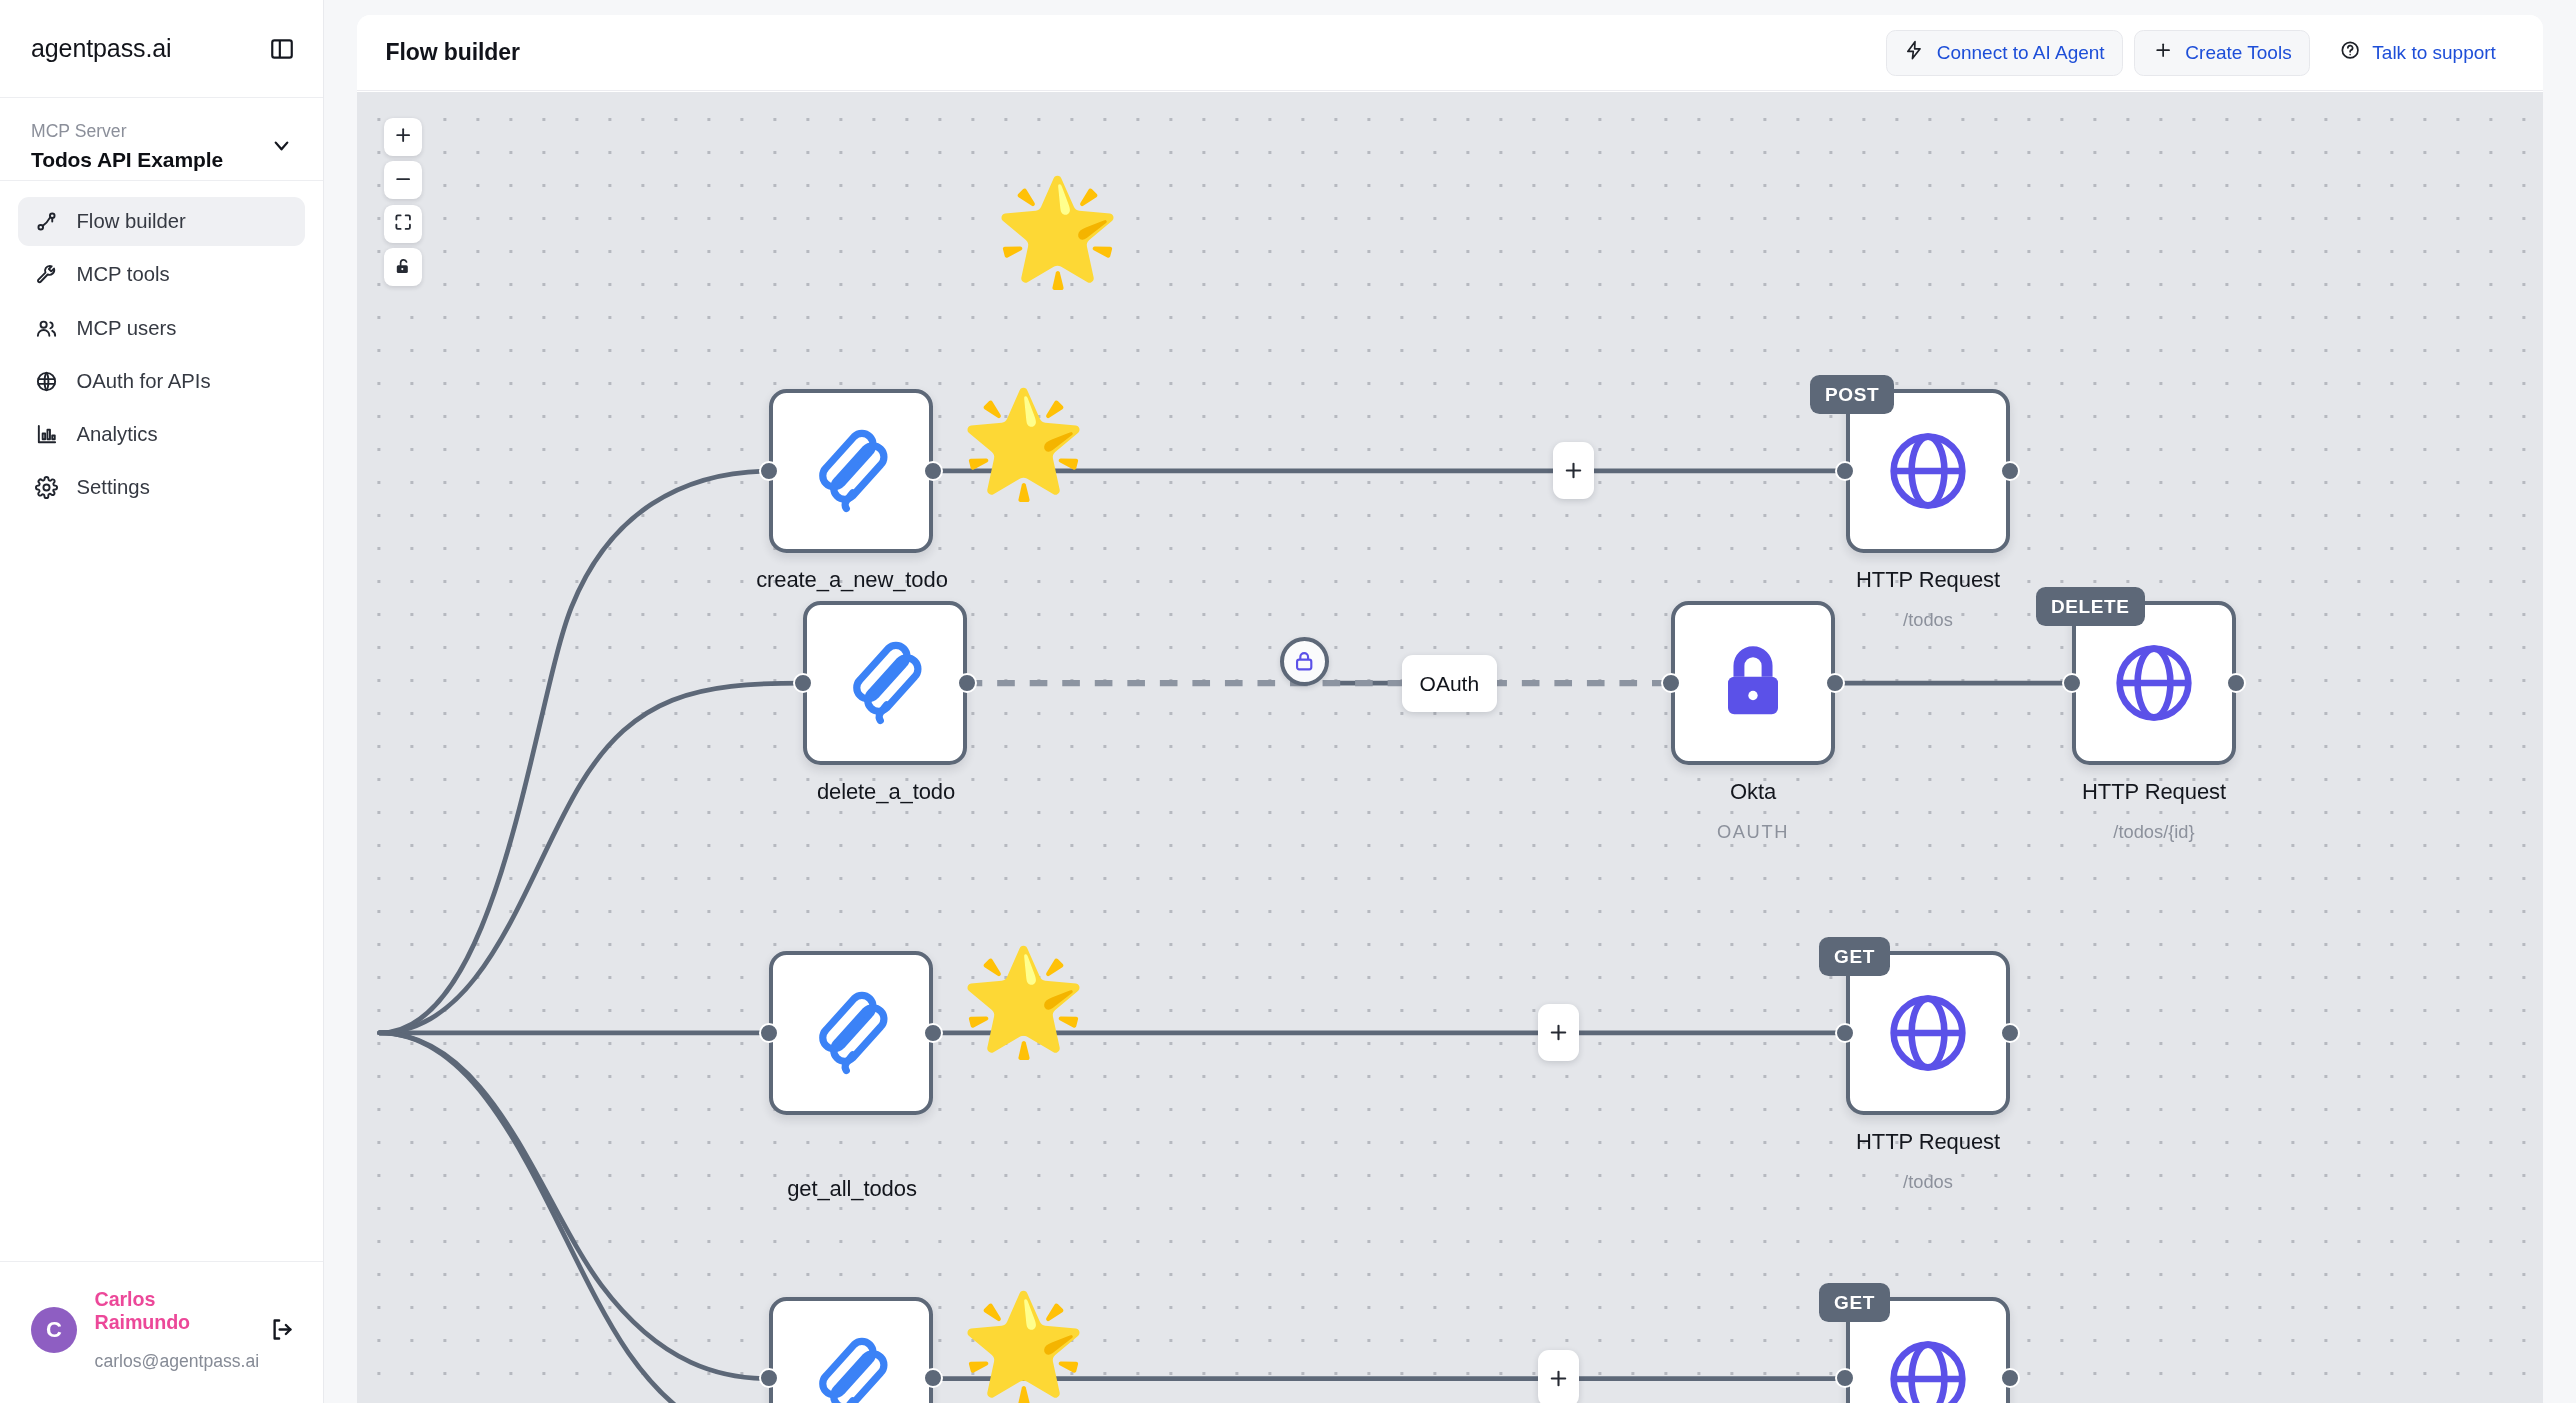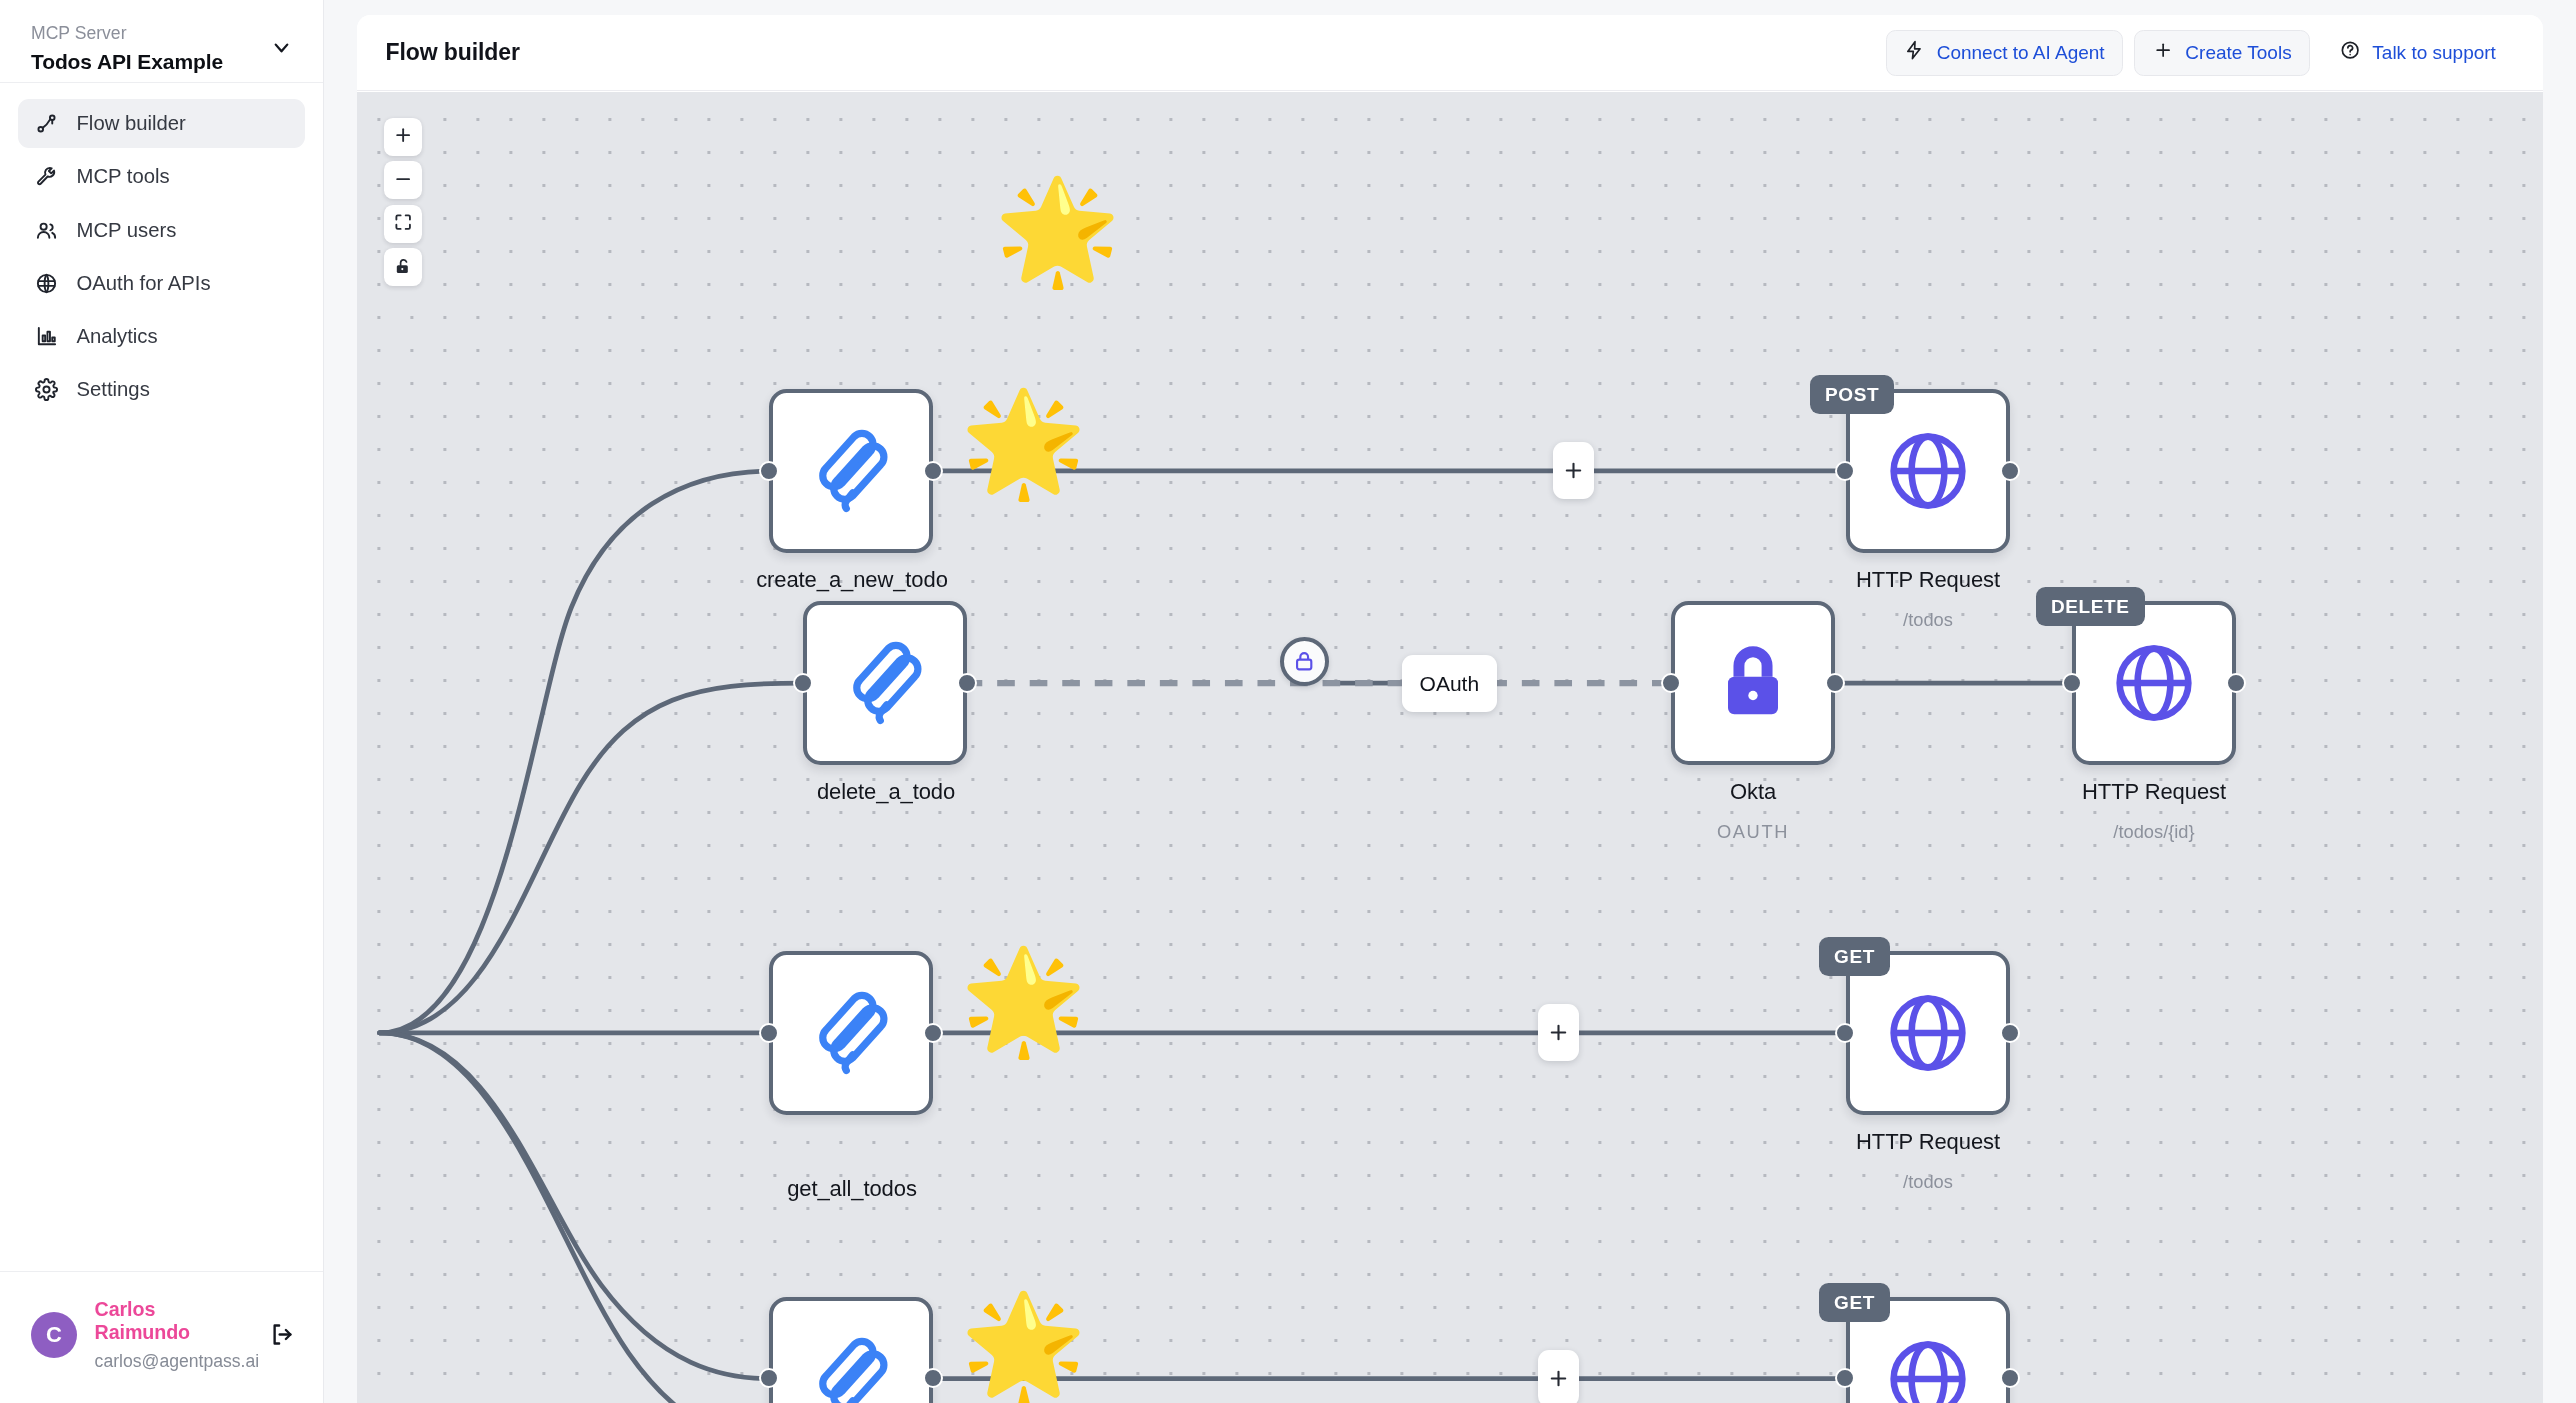--- a/index.html
+++ b/index.html
@@ -65,21 +65,21 @@
     display: flex; align-items: center; gap: 17.6px;
   }
   .avatar {
     width: 46px; height: 46px; flex: 0 0 46px;
     border-radius: 50%; background: #8e5ec2;
     color: #fff; font-size: 22px; font-weight: bold;
     display: flex; align-items: center; justify-content: center;
   }
   .user-meta { flex: 1 1 auto; min-width: 0; }
   .user-name { font-size: 19.7px; color: #ec4899; font-weight: bold; letter-spacing: -0.1px; }
-  .user-mail { font-size: 17.6px; color: #868b96; margin-top: 7px; }
+  .user-mail { font-size: 17.6px; color: #868b96; margin-top: 17px; }
   .logout-ic { width: 27px; height: 27px; flex: 0 0 27px; cursor: pointer; }
 
   
   .main { flex: 1 1 auto; position: relative; padding: 15px 33px 0 33px; }
   .panel {
     position: relative;
     width: 2186px; height: 1388px;
     background: #ffffff;
     border-radius: 13.6px 13.6px 0 0;
     overflow: hidden;
@@ -198,20 +198,29 @@
     background: #5d6878; border: 2.7px solid #ffffff;
   }
 </style>
 </head>
 <body>
 
 <div class="app">
 
   <aside class="sidebar">
 
+    <div class="sb-brand">
+      <span class="sb-brand-name">agentpass.ai</span>
+      <span>
+        <svg class="panel-toggle-ic" viewBox="0 0 24 24" fill="none" stroke="#14171f" stroke-width="2">
+          <rect x="3" y="4" width="18" height="16" rx="2"></rect>
+            <line x1="10" y1="4" x2="10" y2="20"></line>
+        </svg>
+      </span>
+    </div>
 
     <div class="sb-server">
       <div>
         <div class="sb-server-lab">MCP Server</div>
         <div class="sb-server-val">Todos API Example</div>
       </div>
       <span>
         <svg class="chev" viewBox="0 0 24 24" fill="none" stroke="#14171f" stroke-width="2.4" stroke-linecap="round" stroke-linejoin="round">
             <polyline points="6 9 12 16 18 9"></polyline>
           </svg>

